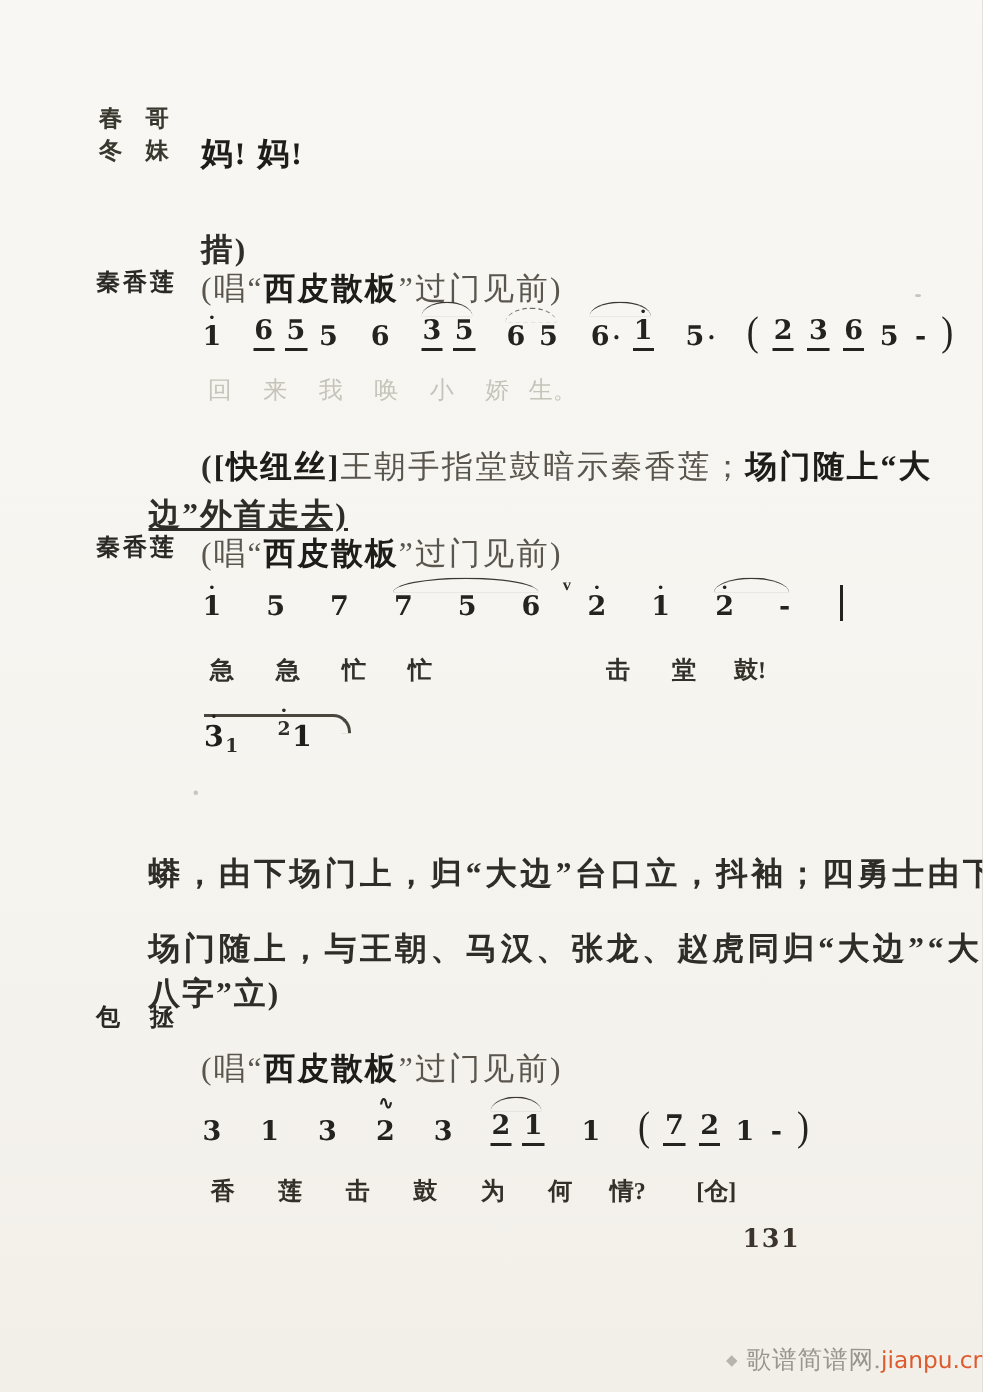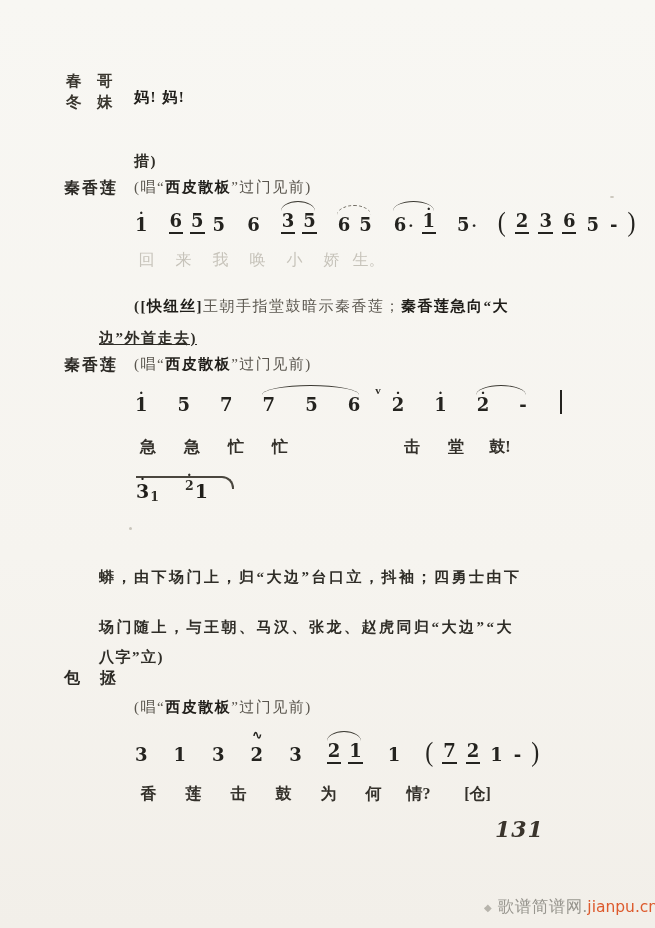--- a/index.html
+++ b/index.html
@@ -1,20 +1,20 @@
 <!DOCTYPE html>
 <html><head>
 <meta charset="utf-8">
 <style>
   html,body{margin:0;padding:0;background:#dcdad5;}
   .page{position:relative;width:655px;height:928px;margin:0 auto;overflow:hidden;
         background:linear-gradient(180deg,#f8f7f3 0%,#f6f4ef 60%,#f2efe9 100%);
         font-family:"Liberation Serif","DejaVu Serif",serif;color:#2f2d27;}
   .abs{position:absolute;white-space:nowrap;}
-  .txt{font-size:15px;font-weight:700;letter-spacing:1.5px;color:#2f2d27;}
+  .txt{font-size:21px;font-weight:700;letter-spacing:1.5px;color:#2f2d27;}
   .b{font-weight:800;color:#1f1d19;}
   .lt{font-weight:500;color:#5a564e;}
   .role{font-size:16px;font-weight:800;letter-spacing:2px;color:#2b2924;}
   .names{line-height:21px;font-size:15.5px;font-weight:800;color:#3a372f;}
   
   .mline{position:absolute;display:flex;align-items:flex-end;}
   .m1{left:134px;top:212px;gap:20px;}
   .m2{left:134px;top:390px;gap:28px;}
   .m4{left:134px;top:742px;gap:24px;}
   .grp{position:relative;display:inline-flex;align-items:flex-end;gap:7px;}
@@ -53,34 +53,34 @@
        border-top:2px solid #4a463e;border-right:2px solid #4a463e;
        border-top-right-radius:12px;}
   .gc{position:relative;display:inline-flex;align-items:flex-end;}
   .gmain{position:relative;font-family:"DejaVu Serif",serif;font-size:19px;
          font-weight:900;line-height:1;color:#201e1a;}
   .gsub{font-size:12.5px;font-weight:900;transform:translateY(3px);margin-left:1px;
         font-family:"DejaVu Serif",serif;}
   .gsup{position:relative;font-size:12.5px;font-weight:900;margin-right:1px;
         transform:translateY(-8px);font-family:"DejaVu Serif",serif;}
   
-  .pagenum{font-family:"DejaVu Serif",serif;font-style:italic;font-weight:800;
-           font-size:22px;color:#3a342c;letter-spacing:1px;}
+  .pagenum{font-family:"DejaVu Serif",serif;font-weight:800;
+           font-size:17px;color:#3a342c;letter-spacing:1px;}
   .wm{display:flex;align-items:center;gap:6px;font-size:16.5px;}
   .wm .site{color:#98968f;letter-spacing:.5px;}
   .wm .dom{color:#dd5a2d;font-family:"DejaVu Sans",sans-serif;font-size:15.5px;}
   .wm .ic{color:#b7b4ac;font-size:10px;}
   .speck{position:absolute;background:#c9c5bb;border-radius:50%;}
 </style>
 </head>
 <body>
 
 <div class="page">
 
-  <div class="abs names" style="left:66px;top:70px;">
+  <div class="abs names" style="left:66px;top:70px;font-family:Liberation Mono, monospace;">
     <div>春　哥</div>
     <div>冬　妹</div>
   </div>
   <div class="abs txt b" style="left:134px;top:88px;">妈! 妈!</div>
 
   <div class="abs txt" style="left:134px;top:152px;">措)</div>
 
   <div class="abs role" style="left:64px;top:178px;">秦香莲</div>
   <div class="abs txt" style="left:134px;top:178px;"><span class="lt">(唱“</span><span class="b">西皮散板</span><span class="lt">”过门见前)</span></div>
 
@@ -127,21 +127,21 @@
   <div class="lrow m1l">
       <span class="ly">回</span>
       <span class="ly">来</span>
       <span class="ly">我</span>
       <span class="ly">唤</span>
       <span class="ly">小</span>
       <span class="ly">娇</span>
       <span class="ly">生。</span>
     </div>
 
-  <div class="abs txt" style="left:134px;top:297px;"><span>(</span><span class="b">[快纽丝]</span><span class="lt">王朝手指堂鼓暗示秦香莲；</span><span class="b">秦香莲急向“大</span></div>
+  <div class="abs txt" style="left:134px;top:297px;"><span>(</span><span class="b">[快纽丝]</span><span class="lt">王朝手指堂鼓暗示秦香莲；</span><span class="b">场门随上“大</span></div>
   <div class="abs txt" style="left:99px;top:329px;text-decoration:underline;">边”外首走去)</div>
 
   <div class="abs role" style="left:64px;top:355px;">秦香莲</div>
   <div class="abs txt" style="left:134px;top:355px;"><span class="lt">(唱“</span><span class="b">西皮散板</span><span class="lt">”过门见前)</span></div>
 
   <div class="mline m2">
       <span class="grp">
         <span class="note"><span class="dota">·</span><span>1</span></span>
       </span>
       <span class="grp">

